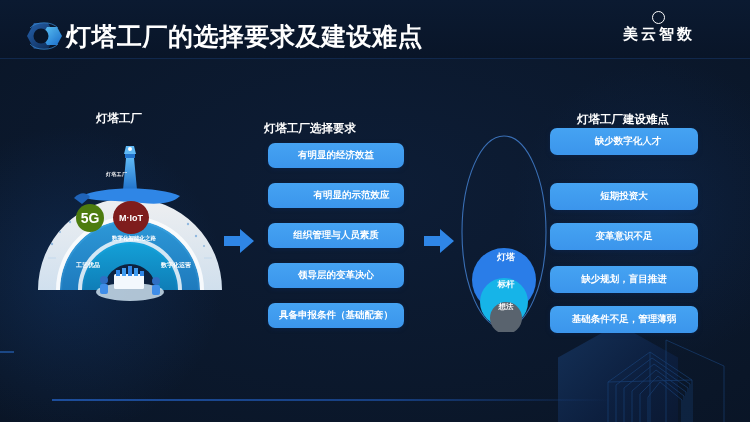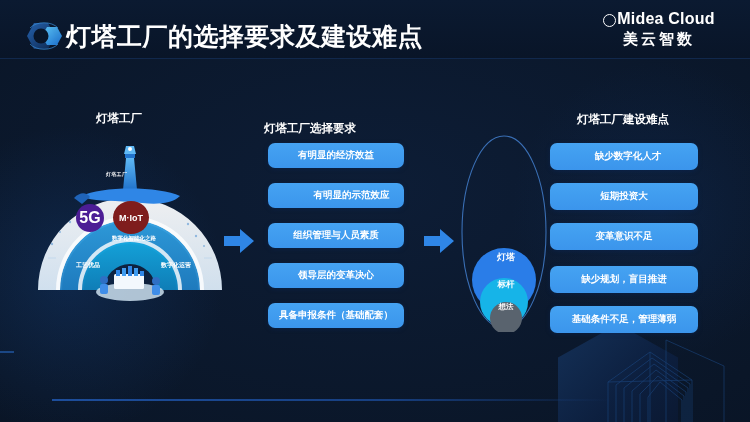--- a/index.html
+++ b/index.html
@@ -116,21 +116,21 @@
   .illus-tag {
     position: absolute; left: 76px; top: 31px;
     font-size: 5px; color: #ffffff; font-weight: bold; white-space: nowrap;
     letter-spacing: .3px;
   }
   .illus-chip {
     position: absolute; border-radius: 50%;
     display: flex; align-items: center; justify-content: center;
     color: #ffffff; font-weight: bold;
   }
-  .chip-5g   { left: 46px; top: 64px; width: 28px; height: 28px; background: #4c1d95; font-size: 16px; }
+  .chip-5g   { left: 46px; top: 64px; width: 28px; height: 28px; background: #4d7c0f; font-size: 14px; }
   .chip-miot { left: 83px; top: 61px; width: 36px; height: 33px; background: #7f1d1d; font-size: 9px; }
   .ring-text {
     position: absolute; color: #ffffff; font-weight: bold; text-align: center; line-height: 7px;
   }
   .rt-1 { left: 78px; top: 95px;  width: 52px; font-size: 5.5px; }
   .rt-2 { left: 44px; top: 122px; width: 28px; font-size: 6px; }
   .rt-3 { left: 131px; top: 122px; width: 30px; font-size: 6px; }
 </style>
 </head>
 <body>
@@ -177,21 +177,20 @@
     <circle cx="19" cy="17" r="7.5" fill="#091528"></circle>
     <path d="M8,9 C14,2 30,2 36,9" stroke="#3b8fd8" stroke-width="1" fill="none" opacity=".7"></path>
     <path d="M8,25 C14,32 30,32 36,25" stroke="#3b8fd8" stroke-width="1" fill="none" opacity=".7"></path>
   </svg>
 
   <div class="header-title">灯塔工厂的选择要求及建设难点</div>
 
   <div class="brand">
     <div class="brand-en">
       <span class="brand-mark"></span>
-      <span>Midea Cloud</span>
     </div>
     <div class="brand-cn">美云智数</div>
   </div>
 </div>
 
 <div class="col-head col-head-1">灯塔工厂</div>
 <div class="col-head col-head-2">灯塔工厂选择要求</div>
 <div class="col-head col-head-3">灯塔工厂建设难点</div>
 
 <div class="illus">
@@ -289,18 +288,18 @@
     <circle cx="46" cy="148" r="32" fill="#2a7de8"></circle>
     <circle cx="46" cy="170" r="24" fill="#16b4e8"></circle>
     <circle cx="48" cy="186" r="16" fill="#59636e"></circle>
   </svg>
   <div class="circ-label circ-label-1">灯塔</div>
   <div class="circ-label circ-label-2">标杆</div>
   <div class="circ-label circ-label-3">想法</div>
 </div>
 
 <div class="col-right">
-  <div class="pill" style="top:143px;padding-left:8px;">缺少数字化人才</div>
+  <div class="pill" style="top:128px;padding-left:8px;">缺少数字化人才</div>
   <div class="pill" style="top:183px;">短期投资大</div>
   <div class="pill" style="top:223px;">变革意识不足</div>
   <div class="pill" style="top:266px;">缺少规划，盲目推进</div>
   <div class="pill" style="top:306px;">基础条件不足，管理薄弱</div>
 </div>
 
 </body></html>

